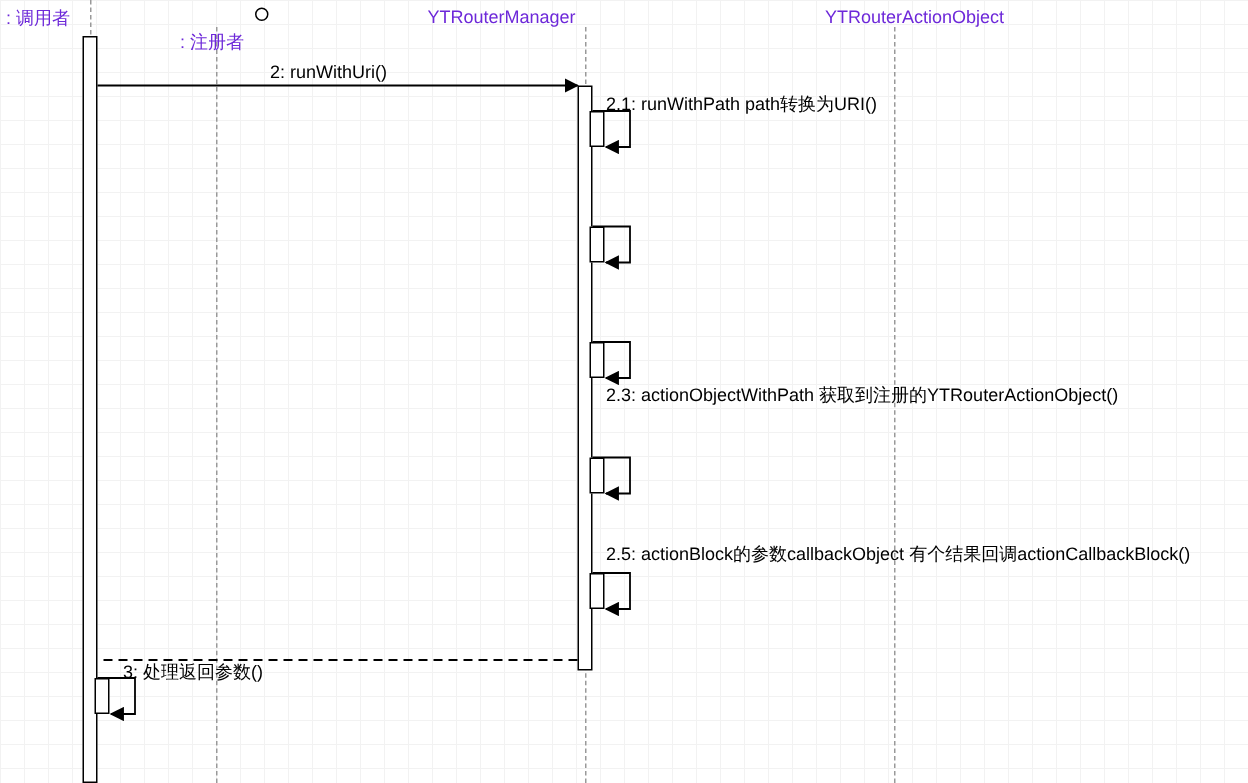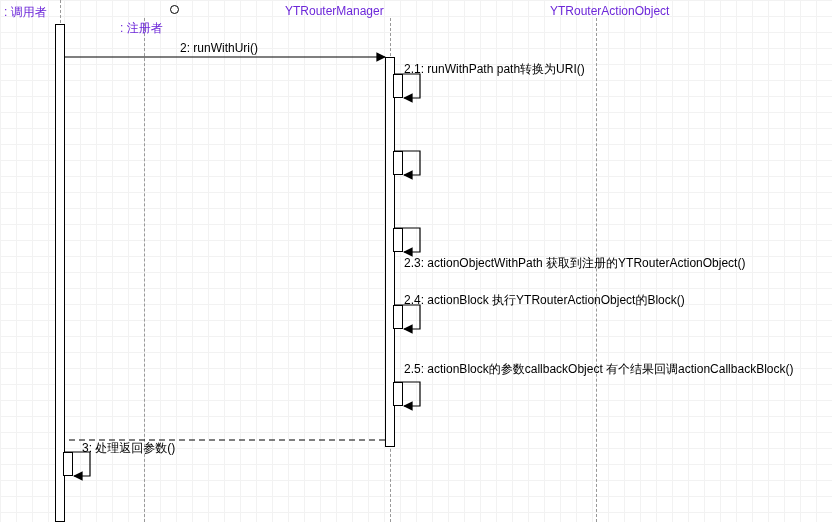--- a/index.html
+++ b/index.html
@@ -88,21 +88,20 @@
   <div class="activation" style="left:393px; top:151px; width:10px; height:24px;"></div>
   <div class="activation" style="left:393px; top:228px; width:10px; height:24px;"></div>
   <div class="activation" style="left:393px; top:305px; width:10px; height:24px;"></div>
   <div class="activation" style="left:393px; top:382px; width:10px; height:24px;"></div>
 
   <div class="activation" style="left:63px; top:452px; width:10px; height:24px;"></div>
 
   <div class="msg-label" style="left:180px; top:41px;">2: runWithUri()</div>
   <div class="msg-label" style="left:404px; top:61px;">2.1: runWithPath path转换为URI()</div>
   <div class="msg-label" style="left:404px; top:215px;margin-top:40px;">2.3: actionObjectWithPath 获取到注册的YTRouterActionObject()</div>
-  <div class="msg-label" style="left:404px; top:292px;">2.4: actionBlock 执行YTRouterActionObject的Block()</div>
   <div class="msg-label" style="left:404px; top:361px;">2.5: actionBlock的参数callbackObject 有个结果回调actionCallbackBlock()</div>
   <div class="msg-label" style="left:82px;  top:440px;">3: 处理返回参数()</div>
 
   <svg class="overlay">
     <defs>
       <marker id="arrow-solid" viewBox="0 0 10 10" refX="9" refY="5" markerWidth="8" markerHeight="8" orient="auto-start-reverse">
         <path d="M 0 0 L 10 5 L 0 10 z" fill="#000"></path>
       </marker>
     </defs>
 

